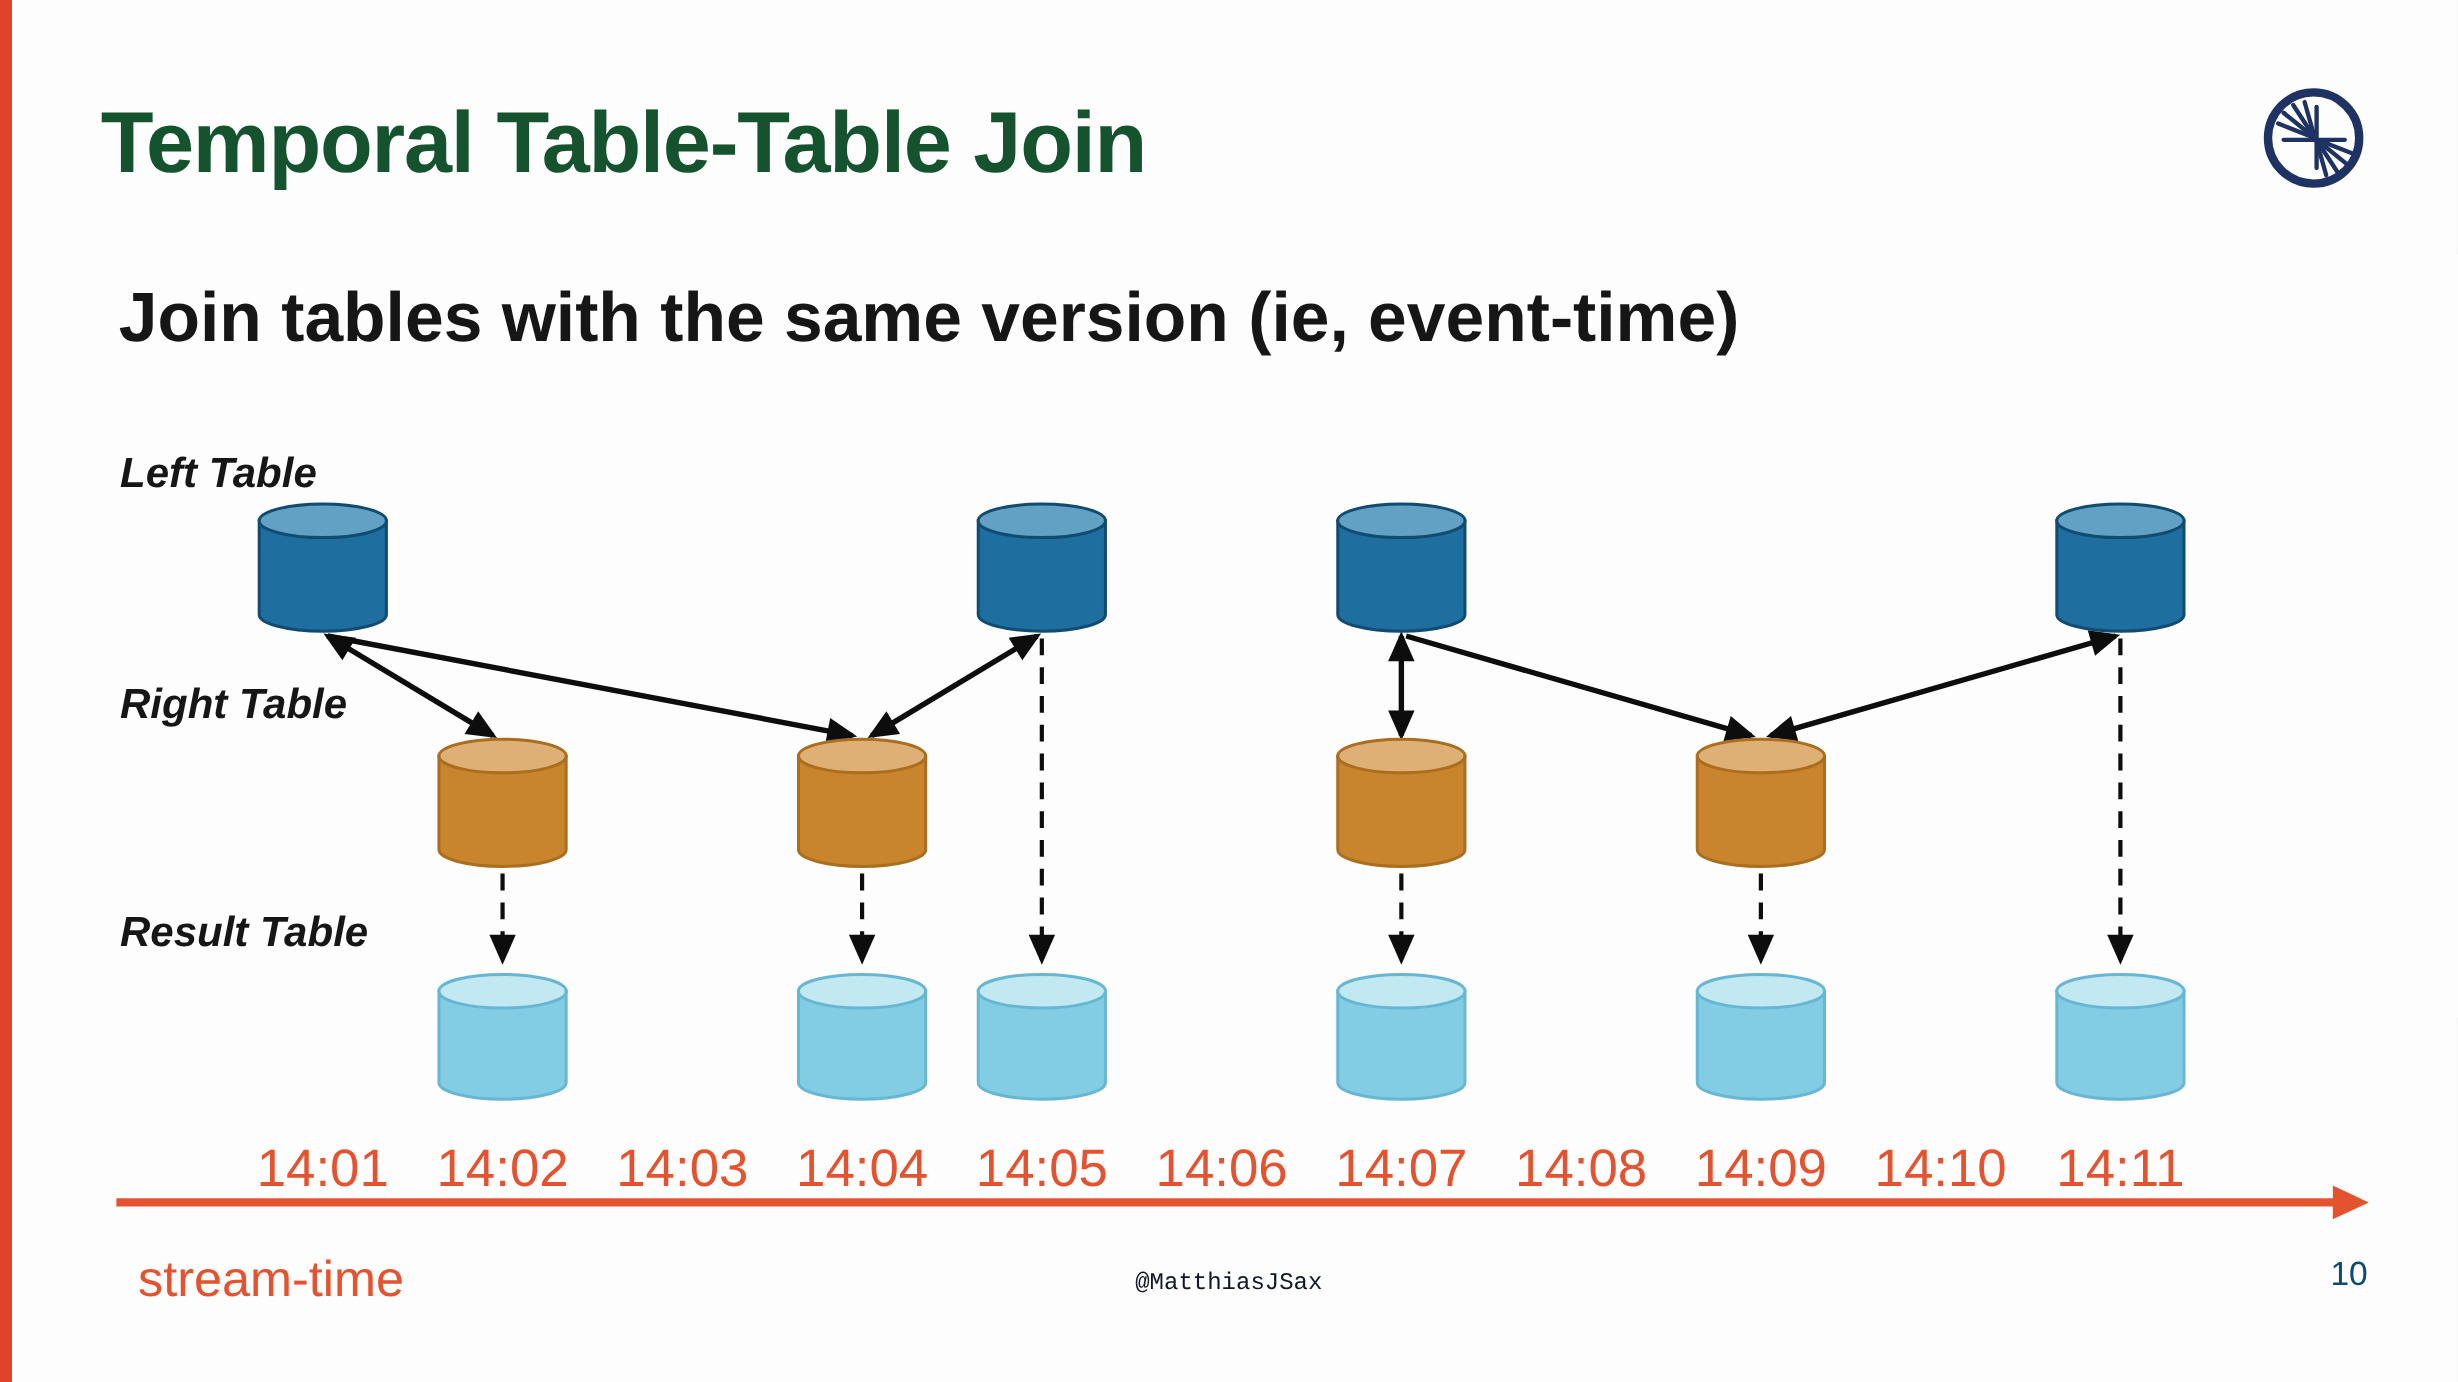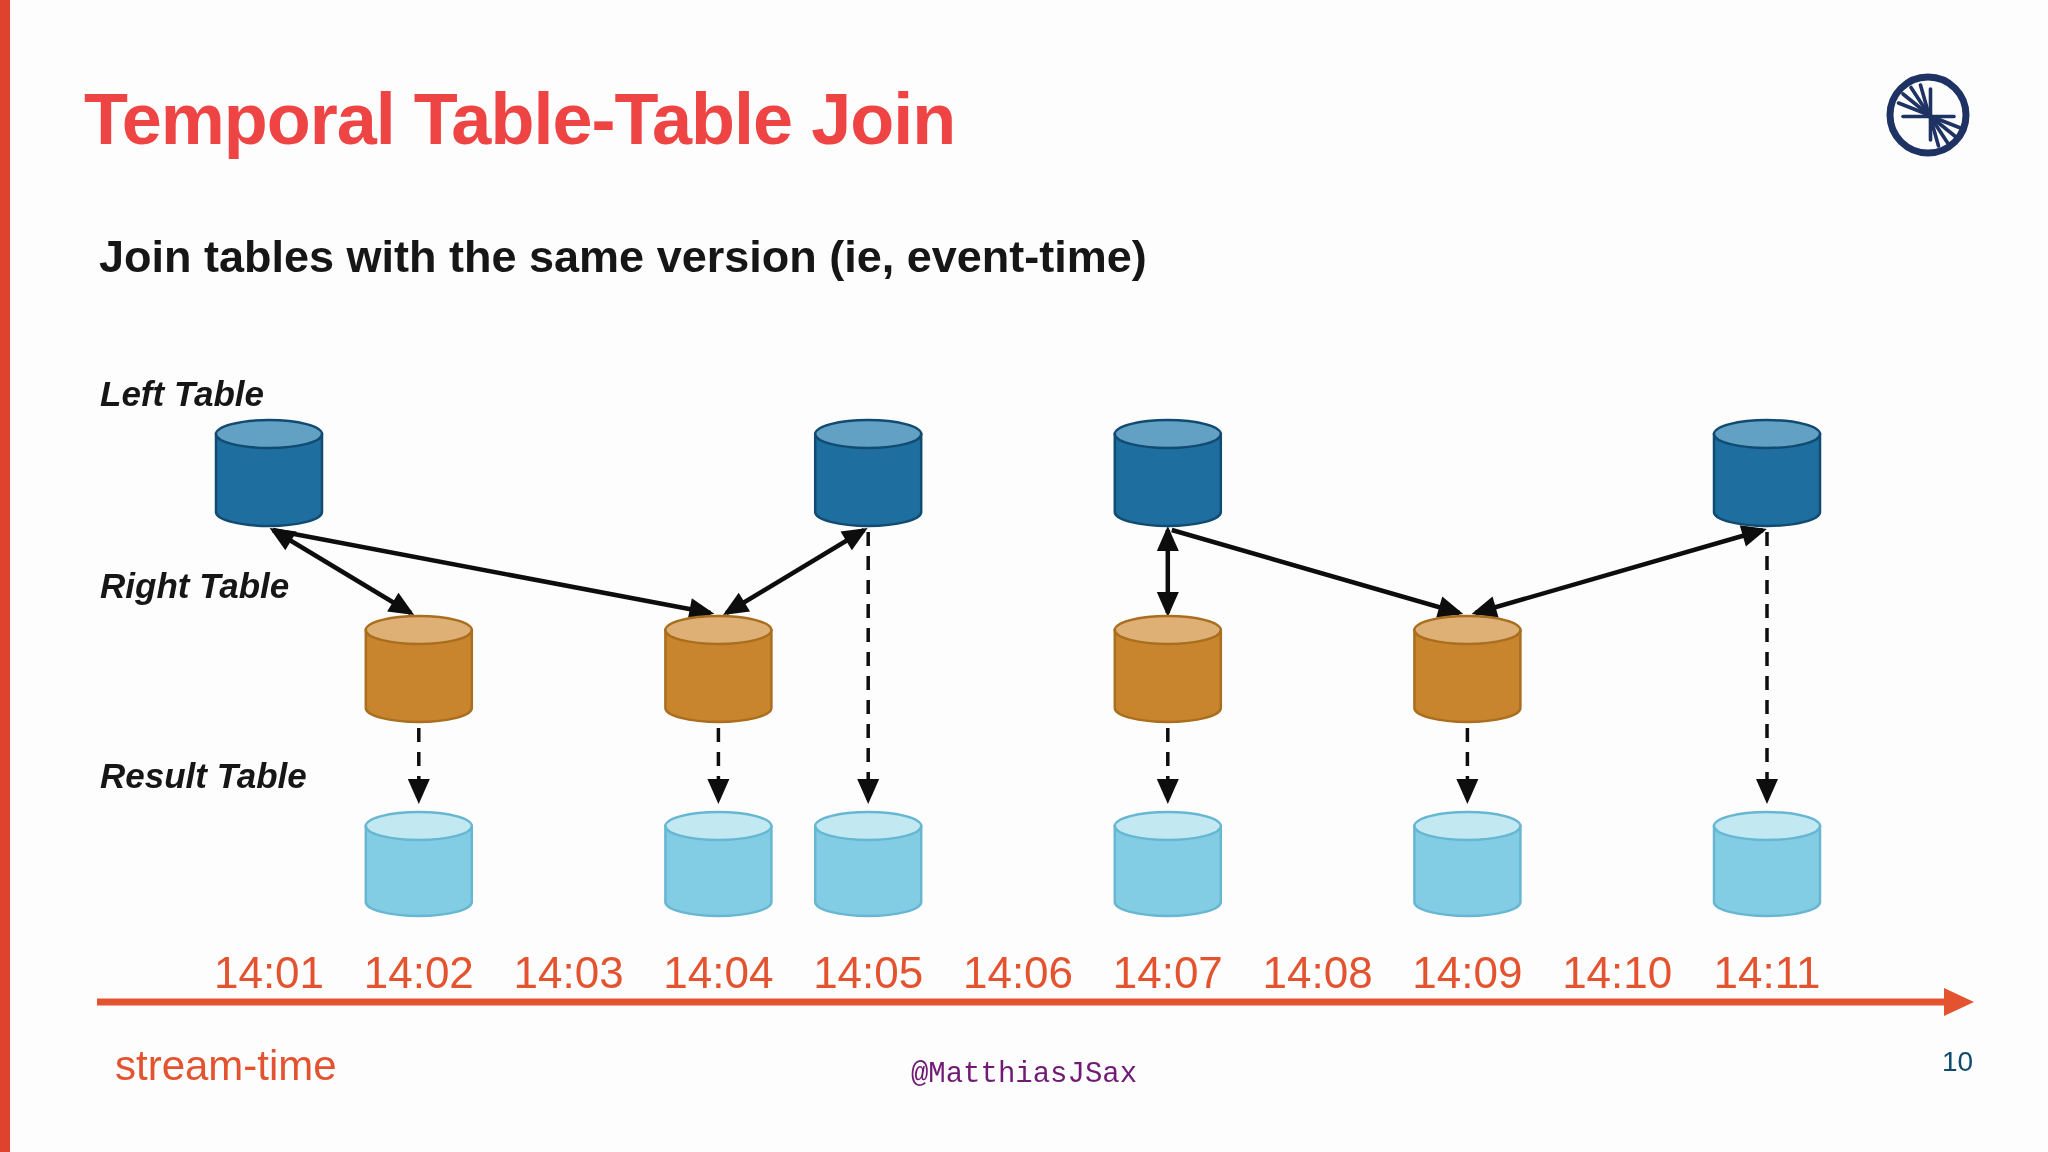--- a/index.html
+++ b/index.html
@@ -8,32 +8,32 @@
     background:#FDFDFD;overflow:hidden;
     font-family:"Liberation Sans",sans-serif;
   }
   .accent-stripe{
     position:absolute;left:0;top:0;width:10px;height:100%;
     background:#E0432D;
   }
   .title{
     position:absolute;left:84px;top:78px;
     font-size:72px;font-weight:700;letter-spacing:-1px;
-    color:#ef4444;white-space:nowrap;
+    color:#14532d;white-space:nowrap;
   }
   .subtitle{
     position:absolute;left:99px;top:231px;
-    font-size:45px;font-weight:700;letter-spacing:0px;
+    font-size:58px;font-weight:700;letter-spacing:0px;
     color:#161616;white-space:nowrap;
   }
   .diagram-svg{position:absolute;left:0;top:0;}
   .footer-handle{
     position:absolute;left:50%;top:1058px;transform:translateX(-50%);
     font-family:"Liberation Mono","DejaVu Sans Mono",monospace;
-    font-size:29px;font-weight:400;color:#701a75;white-space:nowrap;
+    font-size:20px;font-weight:400;color:#0f172a;white-space:nowrap;
   }
   .page-number{
     position:absolute;left:1942px;top:1046px;
     font-size:28px;color:#0c4a6e;
   }
   .logo{position:absolute;left:1884px;top:72px;width:88px;height:88px;}
 </style>
 </head>
 <body>
 

